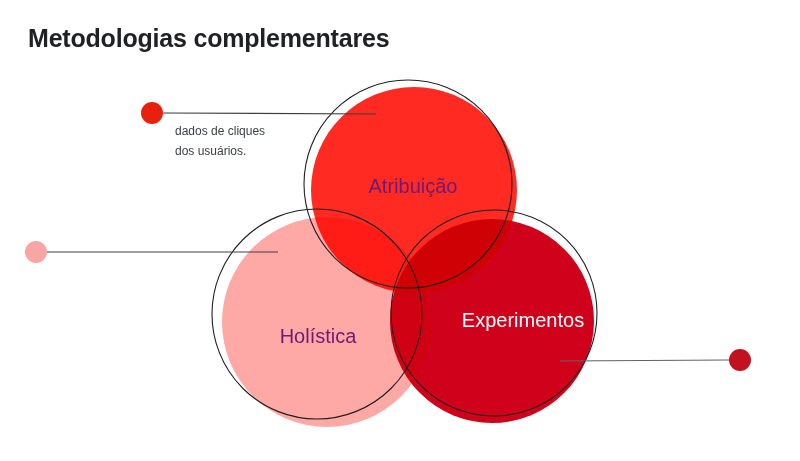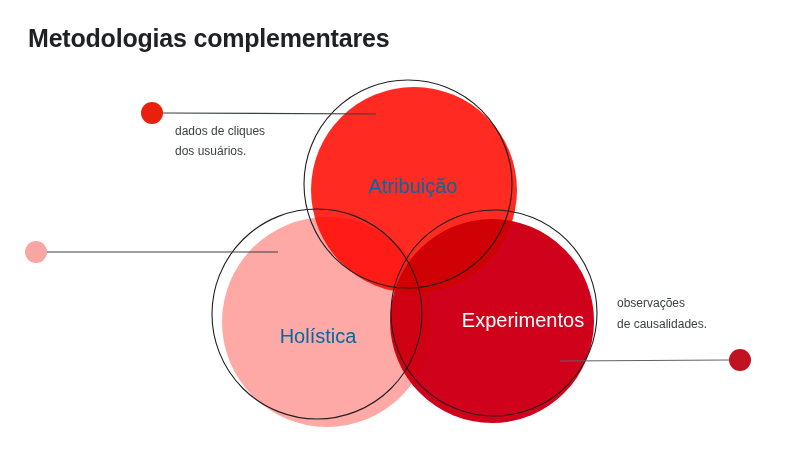--- a/index.html
+++ b/index.html
@@ -35,21 +35,21 @@
     fill: none;
     stroke: #1F1F1F;
     stroke-width: 1.1;
   }
   .callout-line  { stroke: #3C4043; stroke-width: 1.2; }
   .callout-line.gray { stroke: #5F6368; }
   .circle-label {
     position: absolute;
     transform: translate(-50%, -50%);
     font-size: 20px;
-    color: #0369a1;
+    color: #701a75;
     white-space: nowrap;
   }
   .circle-label.light { color: #FFFFFF; }
   .annotation {
     position: absolute;
     font-size: 12px;
     line-height: 20px;
     color: #3C4043;
     white-space: pre-line;
   }
@@ -82,16 +82,14 @@
     <circle cx="36" cy="252" r="11" fill="#F7A6A3"></circle>
     <circle cx="740" cy="360" r="11" fill="#C0121F"></circle>
   </svg>
 
   <div class="circle-label" style="left:413px; top:186px;">Atribuição</div>
   <div class="circle-label" style="left:318px; top:320px;margin-top:16px;">Holística</div>
   <div class="circle-label light" style="left:523px; top:320px;">Experimentos</div>
 
   <div class="annotation" style="left:175px; top:121px;">dados de cliques
 dos usuários.</div>
-  <div class="annotation anno-right" style="left:617px; top:293px;">observações
-de causalidades.</div>
 
 </div>
 
 </body></html>

